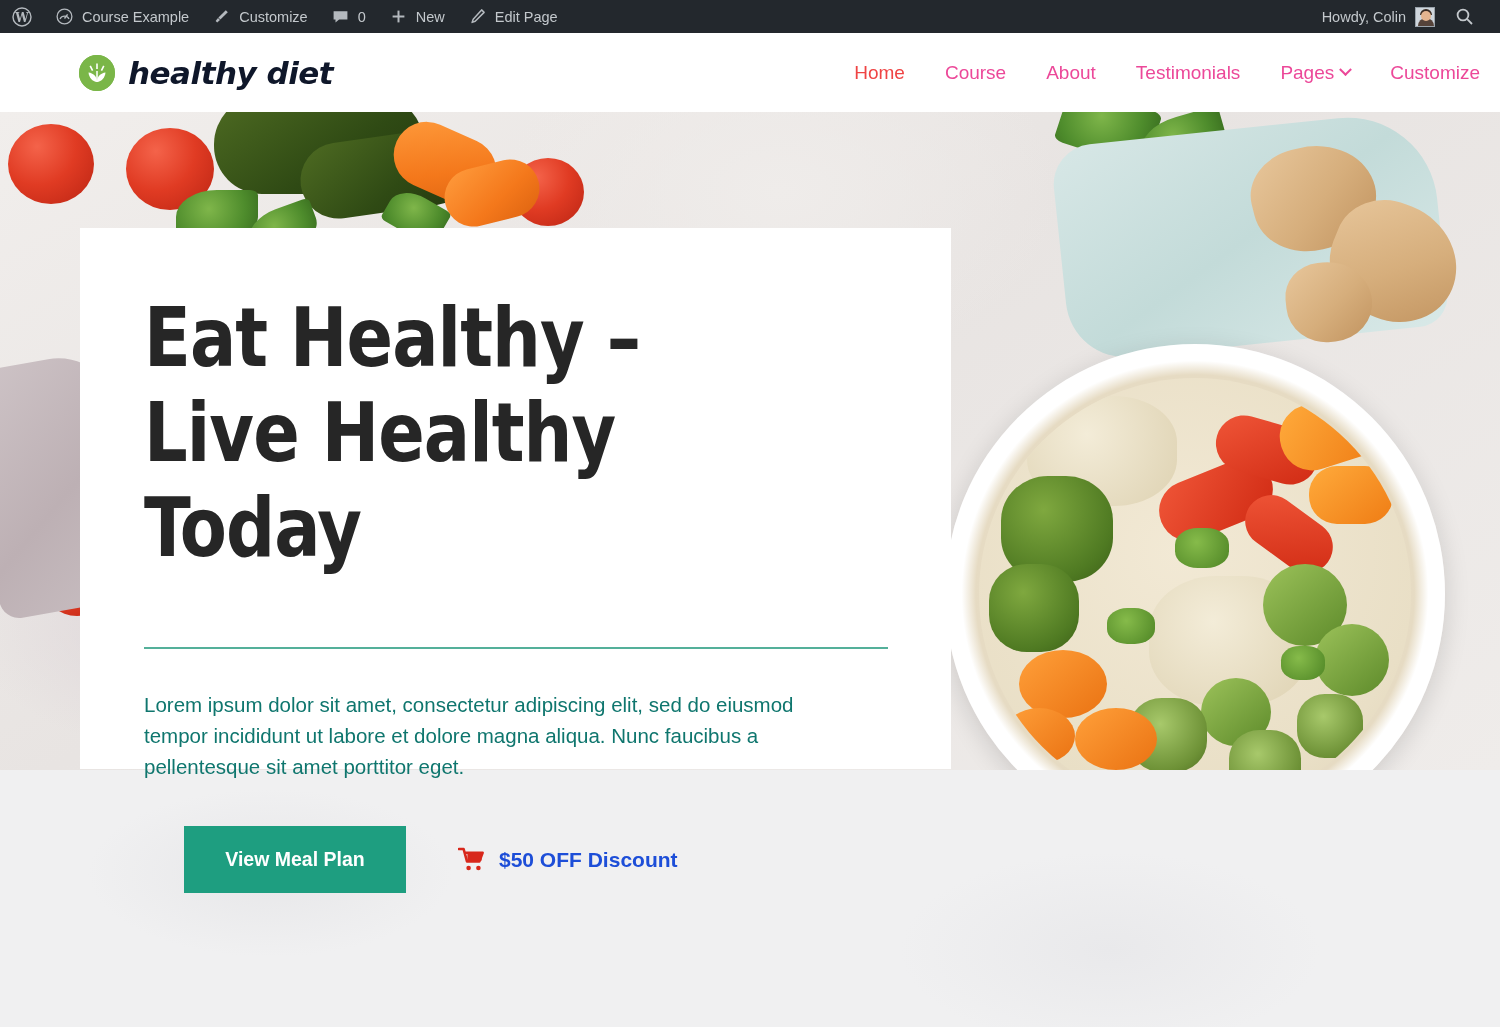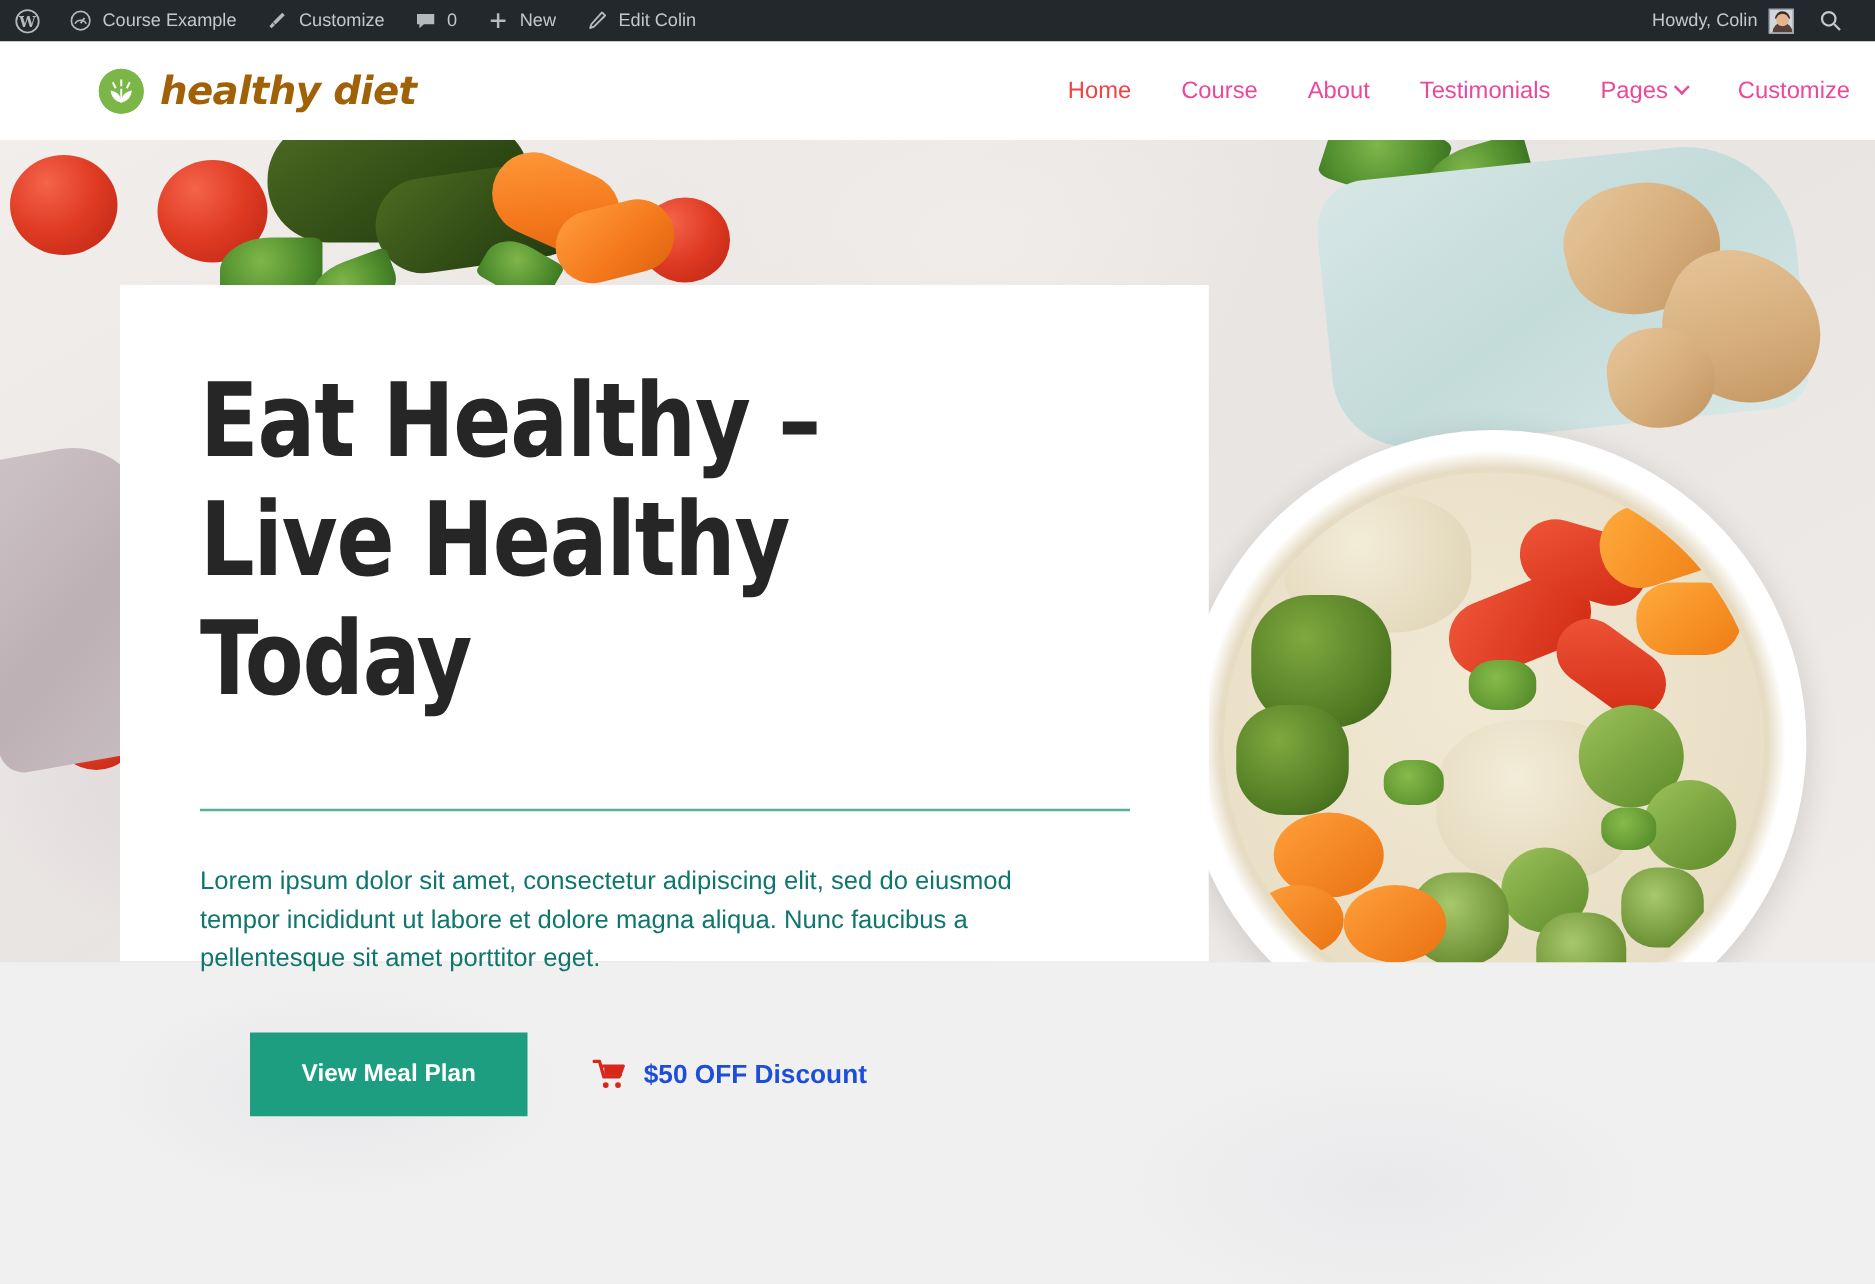--- a/index.html
+++ b/index.html
@@ -44,21 +44,21 @@
     z-index:40;
   }
   .brand { display:flex; align-items:center; gap:13px; margin-left:79px; cursor:pointer; }
   .brand-mark {
     width:36px; height:36px; border-radius:50%;
     background:#7ab648; position:relative; flex:none;
   }
   .brand-text {
     font-family:"DejaVu Sans", sans-serif;
     font-size:31px; font-weight:700; font-style:italic;
-    color:#a16207; letter-spacing:-0.5px;
+    color:#0f172a; letter-spacing:-0.5px;
   }
   nav.mainnav {
     margin-left:auto; display:flex; align-items:center; gap:0;
   }
   .navlink {
     font-size:19px; color:#ec4899; padding:0 20px;
     cursor:pointer; white-space:nowrap;
     display:flex; align-items:center; gap:7px;
   }
   .navlink.active { color:#ef4444; }
@@ -129,21 +129,21 @@
   .c-orng { background:linear-gradient(140deg,#ffab3c 0%,#ef7c14 100%); }
   .c-zuke { background:linear-gradient(140deg,#9cc25a 0%,#5d8a2a 100%); border-radius:50%; }
   .c-sprout { background:radial-gradient(circle at 40% 35%,#a8c96b 0%,#6d9136 70%,#4e6d22 100%); }
   .c-quin { background:radial-gradient(circle at 40% 35%,#f3ecd8 0%,#ded2b2 100%); }
   .c-pars { background:radial-gradient(circle at 40% 35%,#86bb4a 0%,#4d8424 100%); }
   .c-crt  { background:linear-gradient(140deg,#ffa03a 0%,#ea7212 100%); border-radius:50%; }
 
   
   #herocard {
     position:absolute; left:80px; top:228px; width:871px; height:541px;
-    background:#ffffff; z-index:20;margin-left:16px;
+    background:#ffffff; z-index:20;
   }
   .card-pad { padding:62px 64px 0 64px; }
   h1.hero-title {
     font-family:"DejaVu Sans Condensed","Liberation Sans Narrow","Liberation Sans", sans-serif;
     font-size:82px; line-height:95px; font-weight:700;
     color:#262626; letter-spacing:-1px;
     transform:scaleX(0.93); transform-origin:left center;
     white-space:pre-line;
   }
   .divider { width:744px; height:2px; background:#54b09a; margin-top:72px; }
@@ -225,21 +225,21 @@
       </span>
       <span>New</span>
     </div>
 
     <div class="ab-item">
       <span class="ab-ico">
         <svg width="17" height="17" viewBox="0 0 17 17">
           <path d="M12.6 1.9 L15.1 4.4 L6.2 13.3 L3.1 14.4 L4.2 11.3 Z" fill="none" stroke="#b4b9be" stroke-width="1.5" stroke-linejoin="round"></path>
         </svg>
       </span>
-      <span>Edit Colin</span>
+      <span>Edit Page</span>
     </div>
   </div>
 
   <div class="ab-right">
     <div class="howdy">
       <span>Howdy, Colin</span>
       <span class="avatar">
         <span class="body"></span>
           <span class="hair"></span>
           <span class="face"></span>

